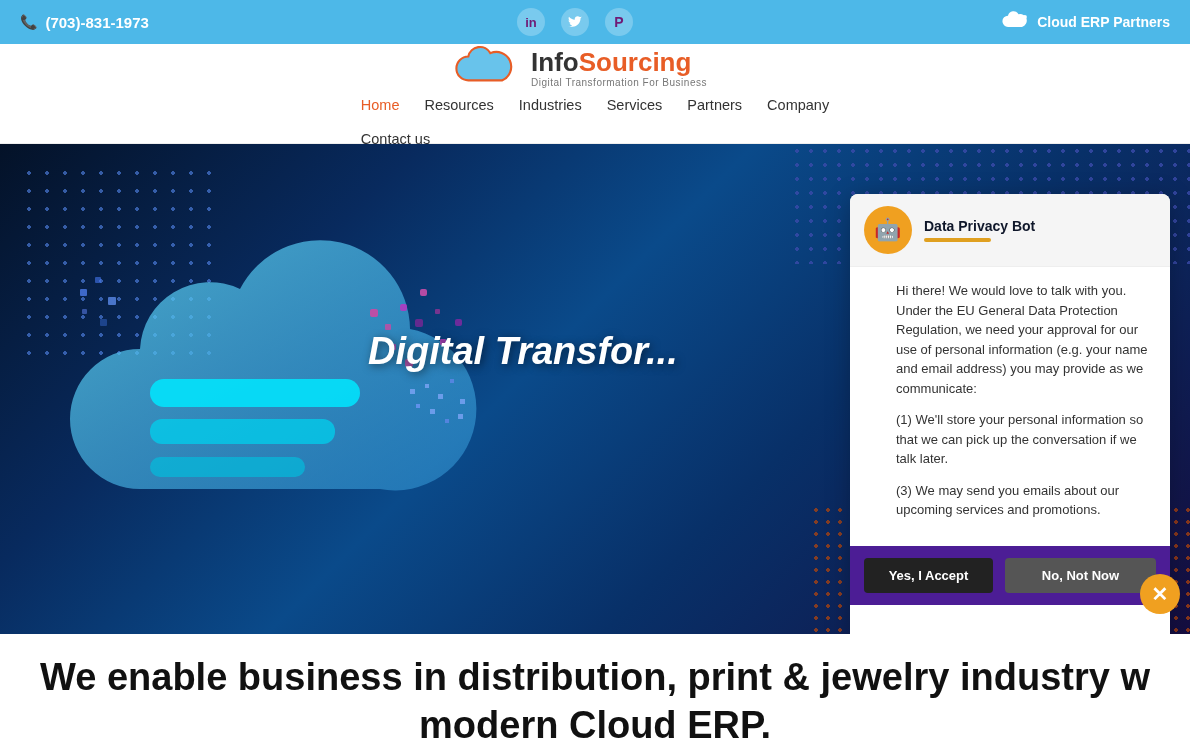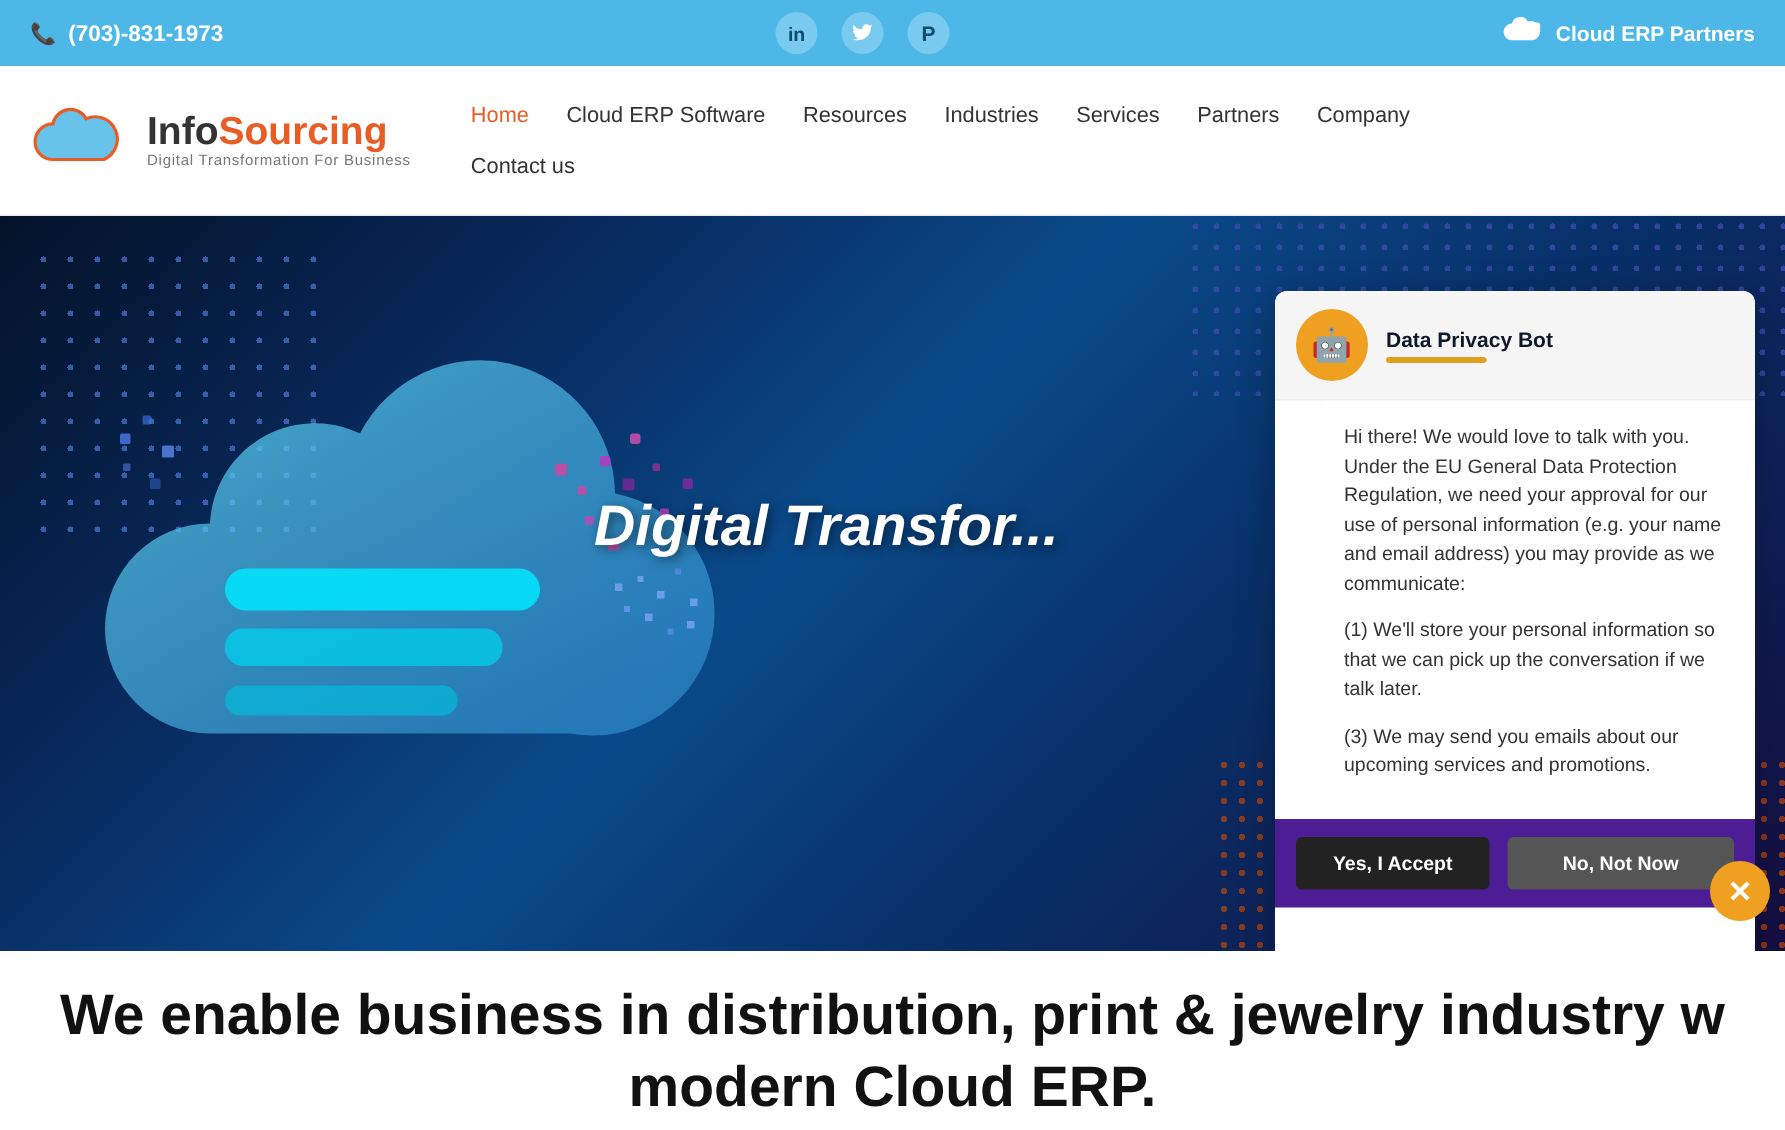--- a/index.html
+++ b/index.html
@@ -28,21 +28,21 @@
       gap: 16px;
     }
     .social-icon {
       width: 28px;
       height: 28px;
       background: rgba(255,255,255,0.25);
       border-radius: 50%;
       display: flex;
       align-items: center;
       justify-content: center;
-      color: #0c4a6e;
+      color: #701a75;
       font-size: 13px;
       font-weight: bold;
       cursor: pointer;
     }
     .top-bar-right {
       display: flex;
       align-items: center;
       gap: 8px;
       color: white;
       font-size: 14px;
@@ -52,20 +52,21 @@
 
     
     .nav-bar {
       background: white;
       border-bottom: 1px solid #eee;
       display: flex;
       align-items: center;
       padding: 0 20px;
       height: 100px;
       gap: 0;
+      flex-direction: column;
     }
     .logo-area {
       display: flex;
       flex-direction: column;
       align-items: flex-start;
       margin-right: 30px;
       min-width: 240px;
     }
     .logo-wrapper {
       display: flex;
@@ -128,21 +129,21 @@
     .cloud-shape {
       position: absolute;
       left: 60px;
       top: 50%;
       transform: translateY(-50%);
       width: 420px;
       height: 320px;
     }
     .digital-text {
       position: absolute;
-      left: 396px;
+      left: 368px;
       top: 38%;
       font-size: 38px;
       font-weight: bold;
       color: white;
       font-style: italic;
       white-space: nowrap;
       text-shadow: 2px 2px 8px rgba(0,0,0,0.5);
     }
     .dots-pattern-top {
       position: absolute;
@@ -373,21 +374,20 @@
           <span class="logo-info">Info</span><span class="logo-sourcing">Sourcing</span>
         </div>
         <div class="logo-tagline">Digital Transformation For Business</div>
       </div>
     </div>
   </div>
 
   <div style="display:flex; flex-direction:column;">
     <div class="nav-row-top">
       <a class="nav-item active">Home</a>
-      <a class="nav-item">Cloud ERP Software</a>
       <a class="nav-item">Resources</a>
       <a class="nav-item">Industries</a>
       <a class="nav-item">Services</a>
       <a class="nav-item">Partners</a>
       <a class="nav-item">Company</a>
     </div>
     <div class="nav-row-bottom">
       <a class="nav-item contact">Contact us</a>
     </div>
   </div>

